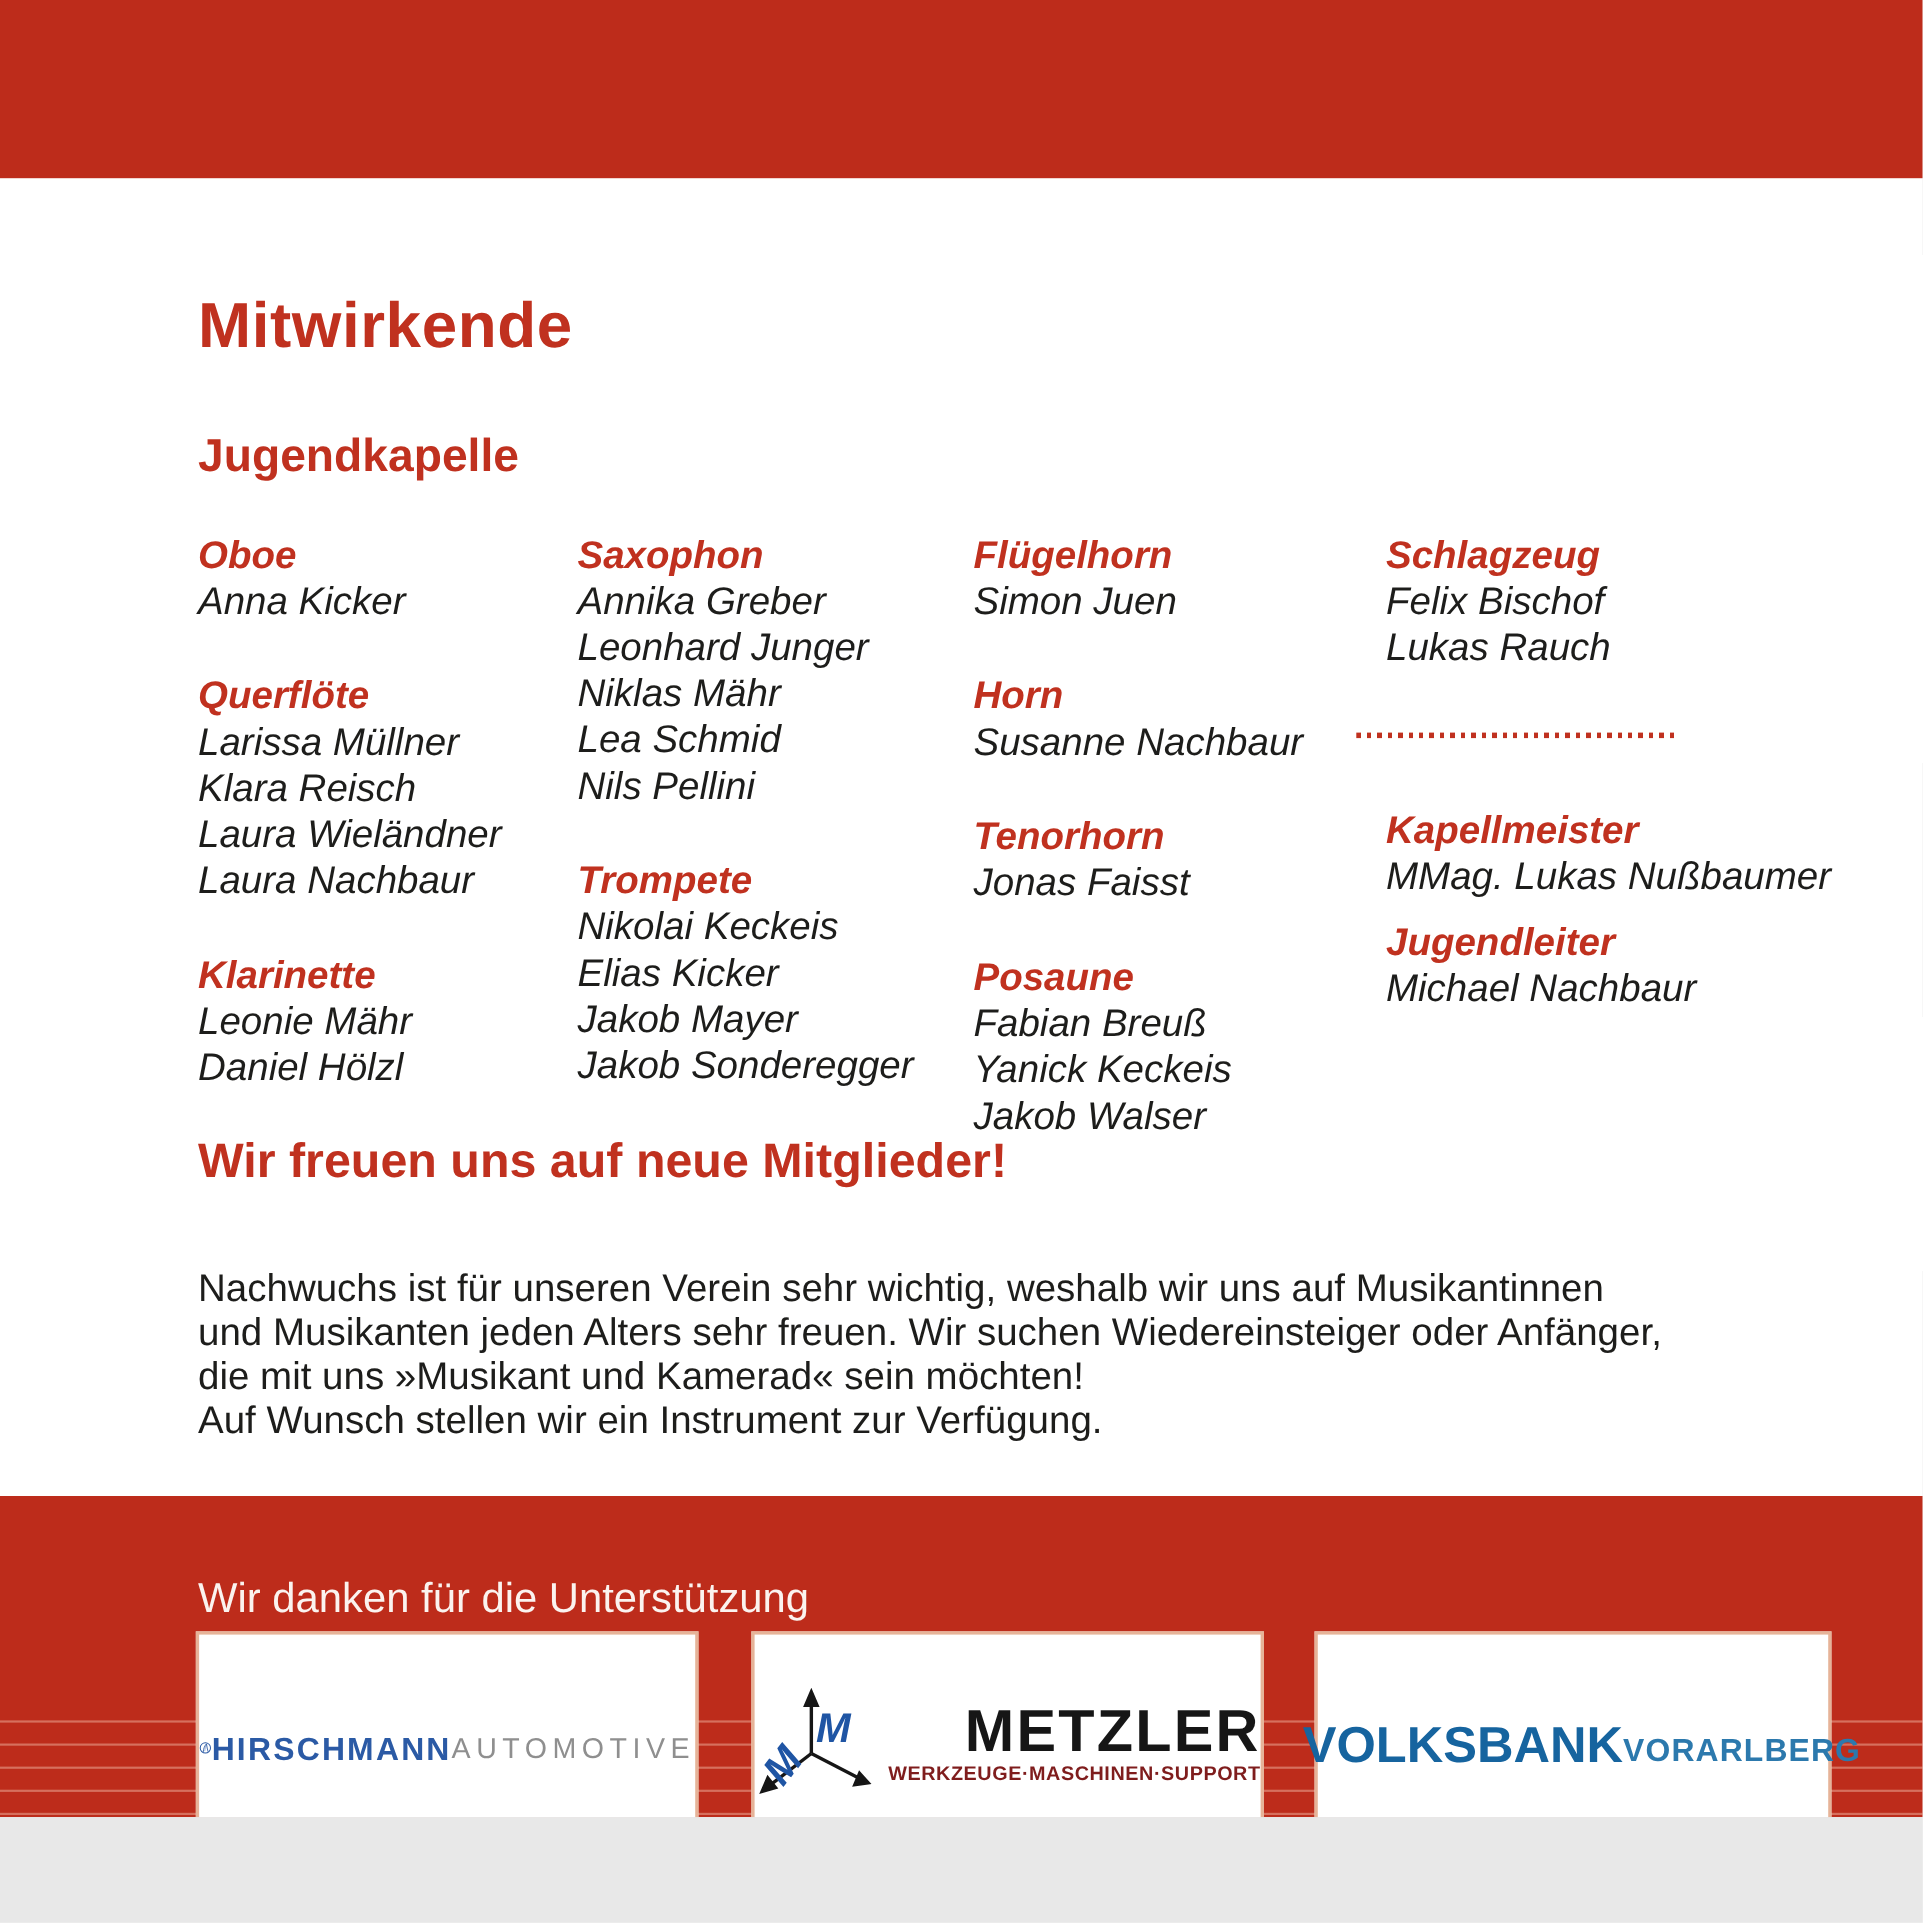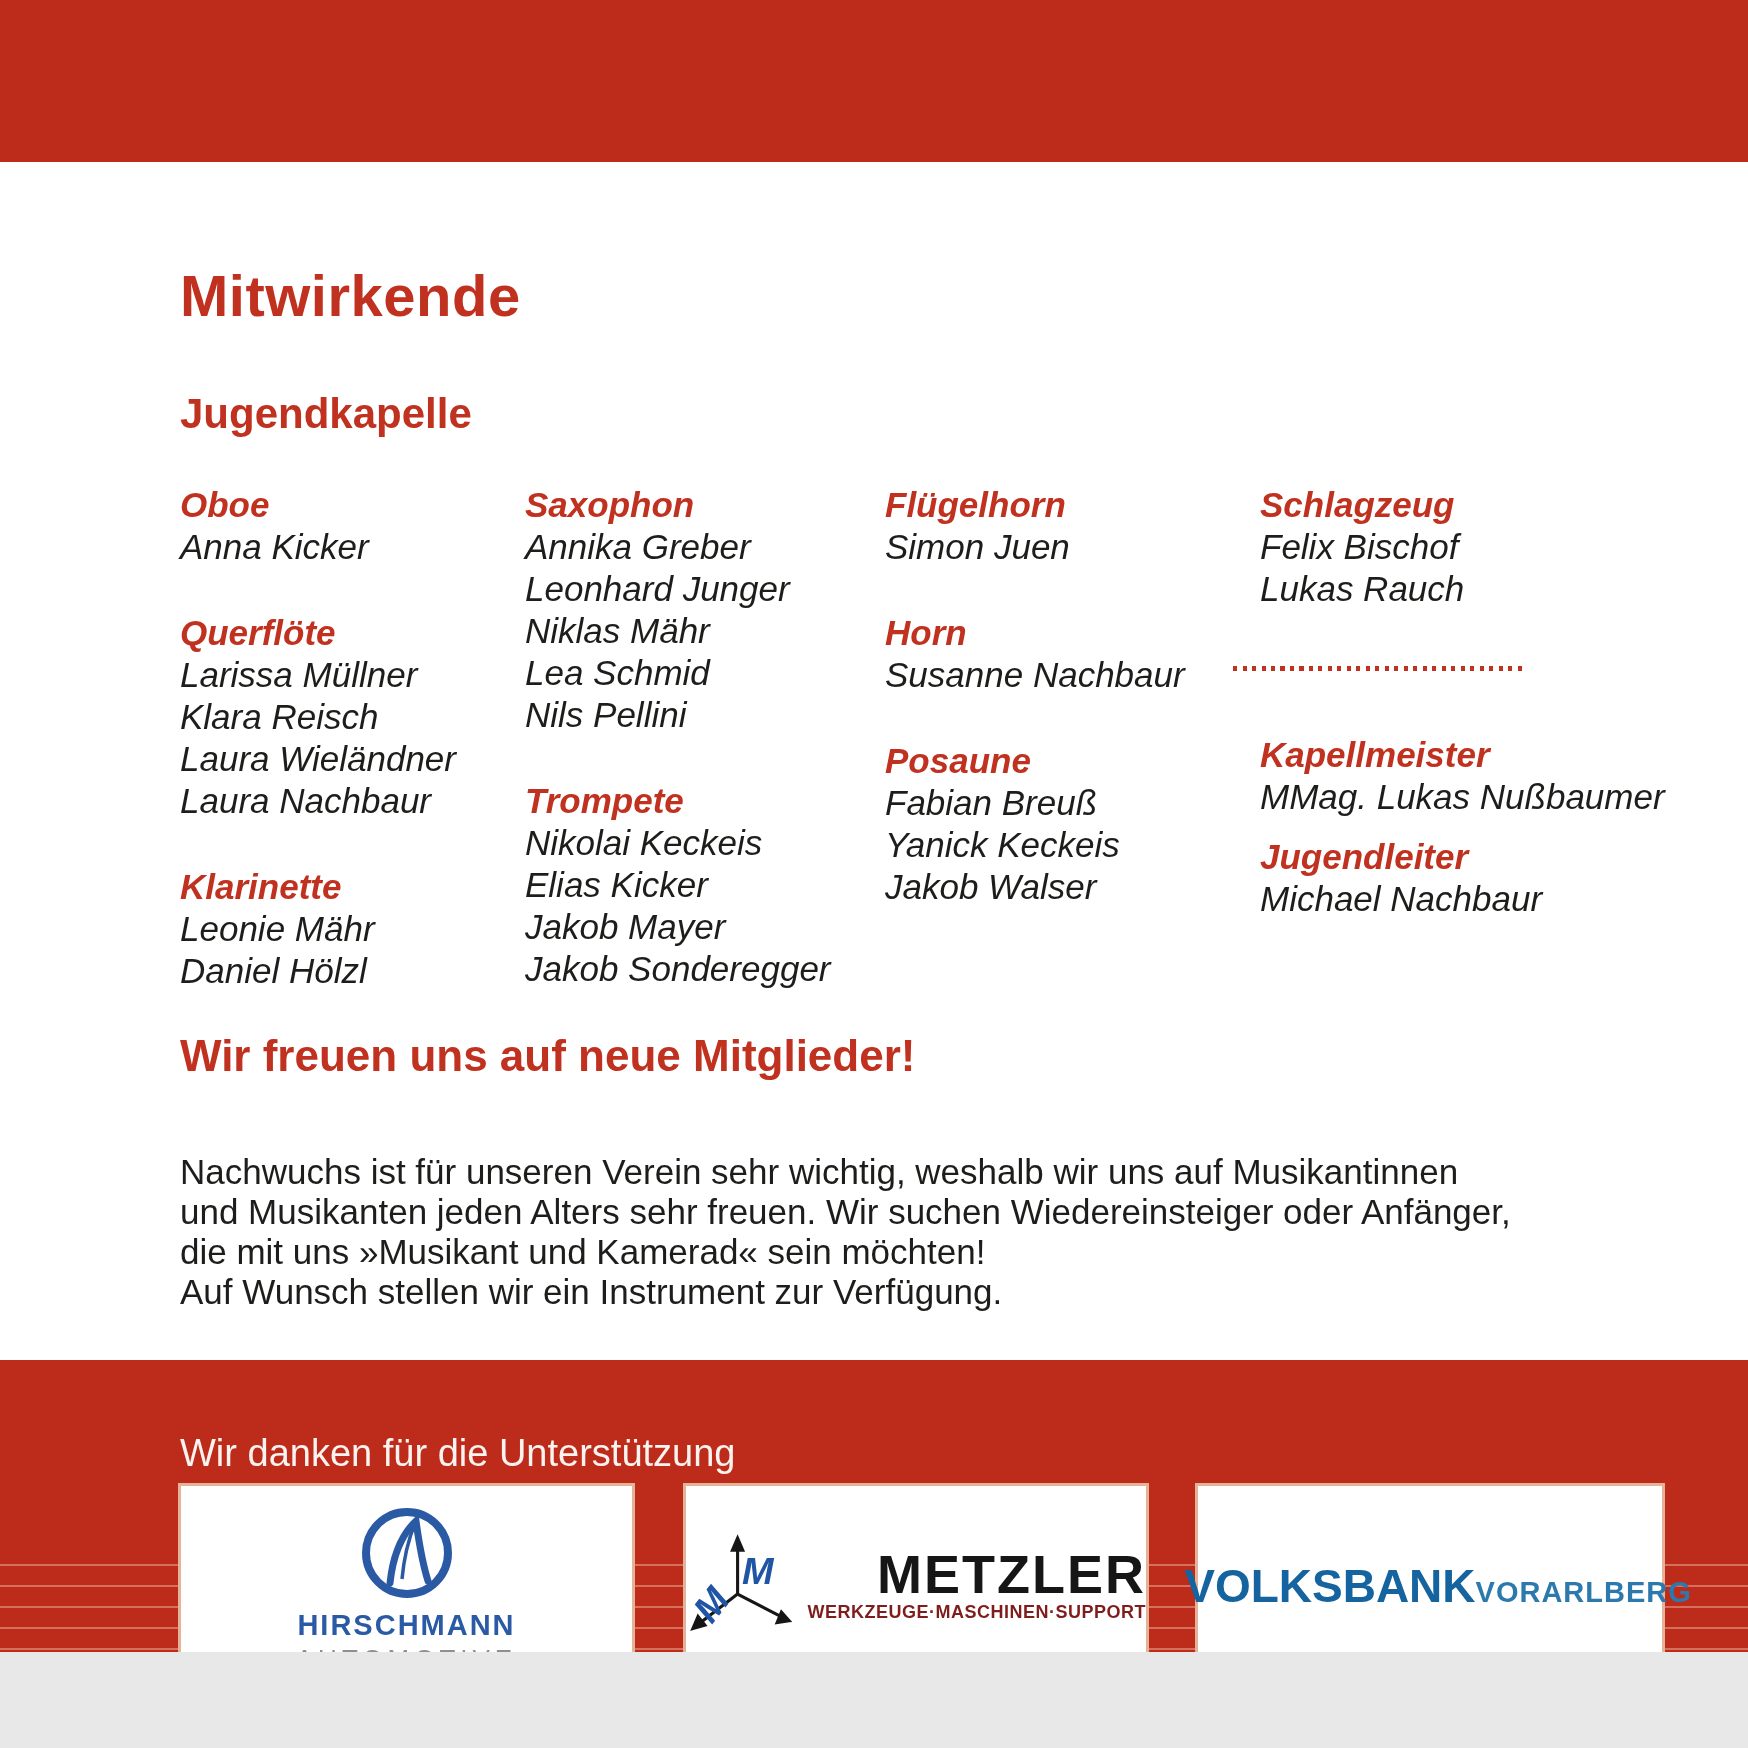--- a/index.html
+++ b/index.html
@@ -38,21 +38,21 @@
   .sponsor-heading{
     position:absolute;left:180px;top:1432px;margin:0;
     font-size:38px;line-height:42px;font-weight:400;color:#fbf3ef;z-index:2;
   }
   .pinstripe{position:absolute;left:0;right:0;height:2px;background:rgba(255,223,205,.38);z-index:1;}
   .logo-box{
     position:absolute;top:1483px;height:205px;background:#ffffff;z-index:2;
     border:3px solid rgba(222,153,117,.75);box-sizing:border-box;
     display:flex;align-items:center;justify-content:center;
   }
-  .box-hirschmann{left:178px;width:457px;flex-direction:column;padding-top:6px;}
+  .box-hirschmann{left:178px;width:457px;flex-direction:row;padding-top:6px;}
   .box-metzler{left:683px;width:466px;gap:14px;}
   .box-volksbank{left:1195px;width:470px;gap:16px;}
   .hirschmann-name{font-size:29px;font-weight:700;letter-spacing:2px;color:#2b5aa5;margin-top:6px;}
   .hirschmann-sub{font-size:26px;font-weight:400;letter-spacing:5px;color:#8f8f8f;margin-top:2px;}
   .metzler-text{display:flex;flex-direction:column;align-items:flex-end;}
   .metzler-name{font-size:54px;line-height:52px;font-weight:800;letter-spacing:2px;color:#161616;}
   .metzler-sub{font-size:18px;font-weight:700;letter-spacing:.5px;color:#7f1d1d;margin-top:2px;}
   .volksbank-text{display:flex;flex-direction:row;align-items:flex-end;}
   .volksbank-name{font-size:46px;line-height:46px;font-weight:800;color:#16649f;}
   .volksbank-sub{font-size:29px;font-weight:700;letter-spacing:1px;color:#2c79ad;margin-top:2px;}
@@ -105,20 +105,24 @@
   </div>
 
   <div class="col col-3">
     <div class="group">
       <div class="group-header">Flügelhorn</div>
       <div class="member">Simon Juen</div>
     </div>
     <div class="group">
       <div class="group-header">Horn</div>
       <div class="member">Susanne Nachbaur</div>
+    </div>
+    <div class="group">
+      <div class="group-header">Tenorhorn</div>
+      <div class="member">Jonas Faisst</div>
     </div>
     <div class="group">
       <div class="group-header">Posaune</div>
       <div class="member">Fabian Breuß</div>
       <div class="member">Yanick Keckeis</div>
       <div class="member">Jakob Walser</div>
     </div>
   </div>
 
   <div class="col col-4">

